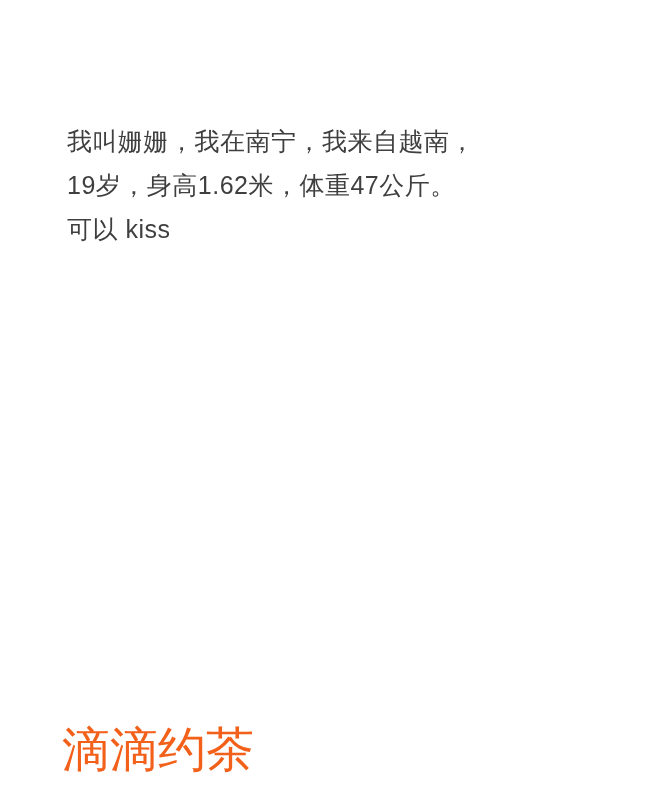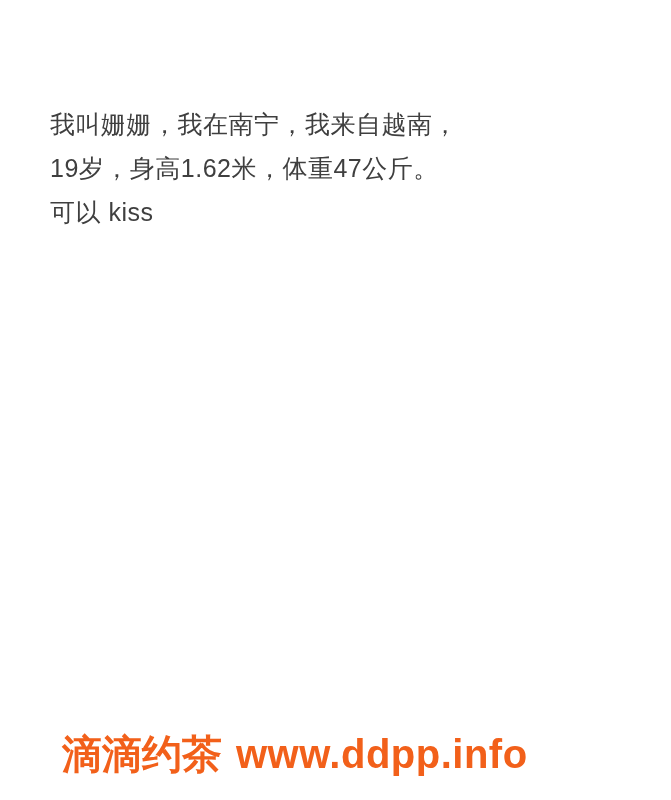--- a/index.html
+++ b/index.html
@@ -27,38 +27,38 @@
     left: 50px;
     top: 14px;
     width: 590px;
     color: #3f3f3f;
     font-size: 25px;
     line-height: 44px;
     letter-spacing: 0.5px;
     white-space: pre-wrap;
   }
   .para {
-    margin: 0;
+    margin: 17px;
     padding: 0;
   }
   .spacer-lg {
     height: 88px;
   }
   .spacer-sm {
     height: 44px;
   }
   .watermark {
     position: absolute;
     left: 62px;
     bottom: 18px;
     display: flex;
     align-items: baseline;
     gap: 14px;
-    font-size: 40px;
-    font-weight: bold;
+    font-size: 48px;
+    font-weight: normal;
     color: #f2601a;
     text-shadow: 0 0 2px rgba(255,255,255,0.8);
     white-space: nowrap;
   }
   .watermark .wm-url {
     letter-spacing: 0.5px;
   }
 </style>
 </head>
 <body>
@@ -69,16 +69,15 @@
     <div class="para">我叫姗姗，我在南宁，我来自越南，
 19岁，身高1.62米，体重47公斤。
 可以 kiss</div>
     <div class="spacer-lg"></div>
     <div class="spacer-sm"></div>
     
   </div>
 
   <div class="watermark">
     <span class="wm-brand">滴滴约茶</span>
-    <span class="wm-url">www.ddpp.info</span>
   </div>
 
 </div>
 
 </body></html>

